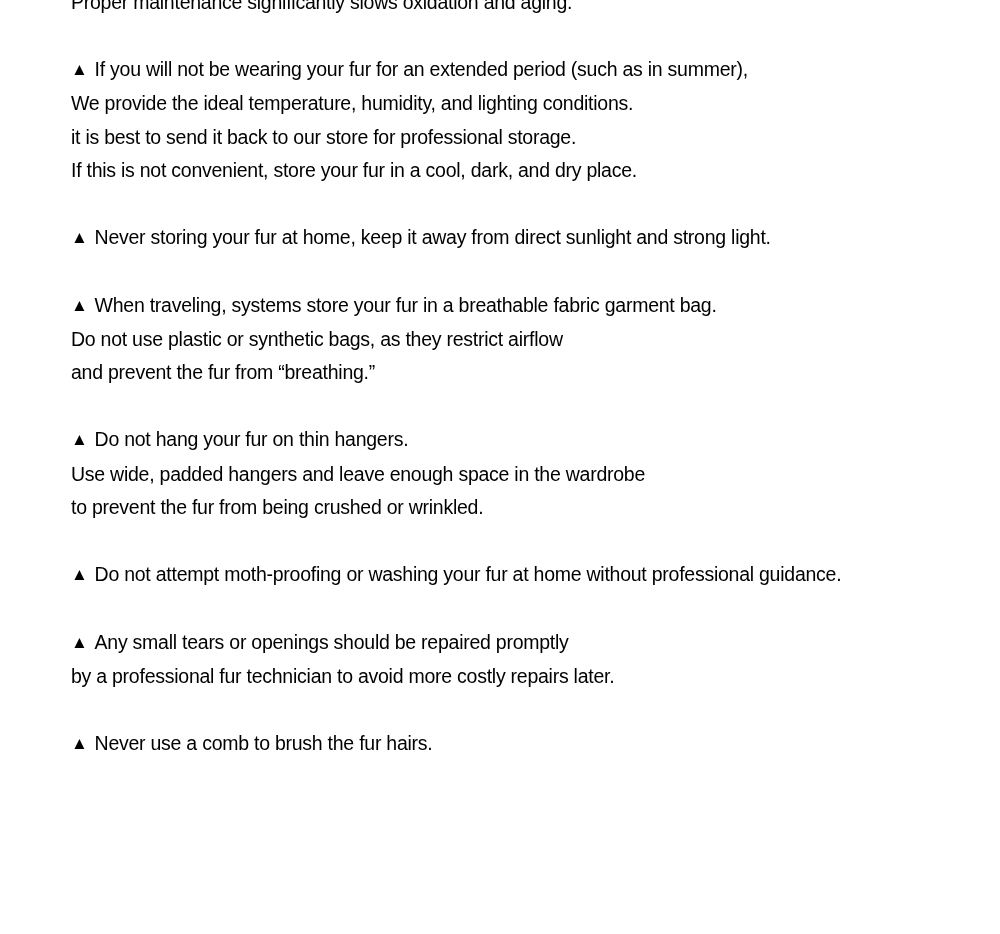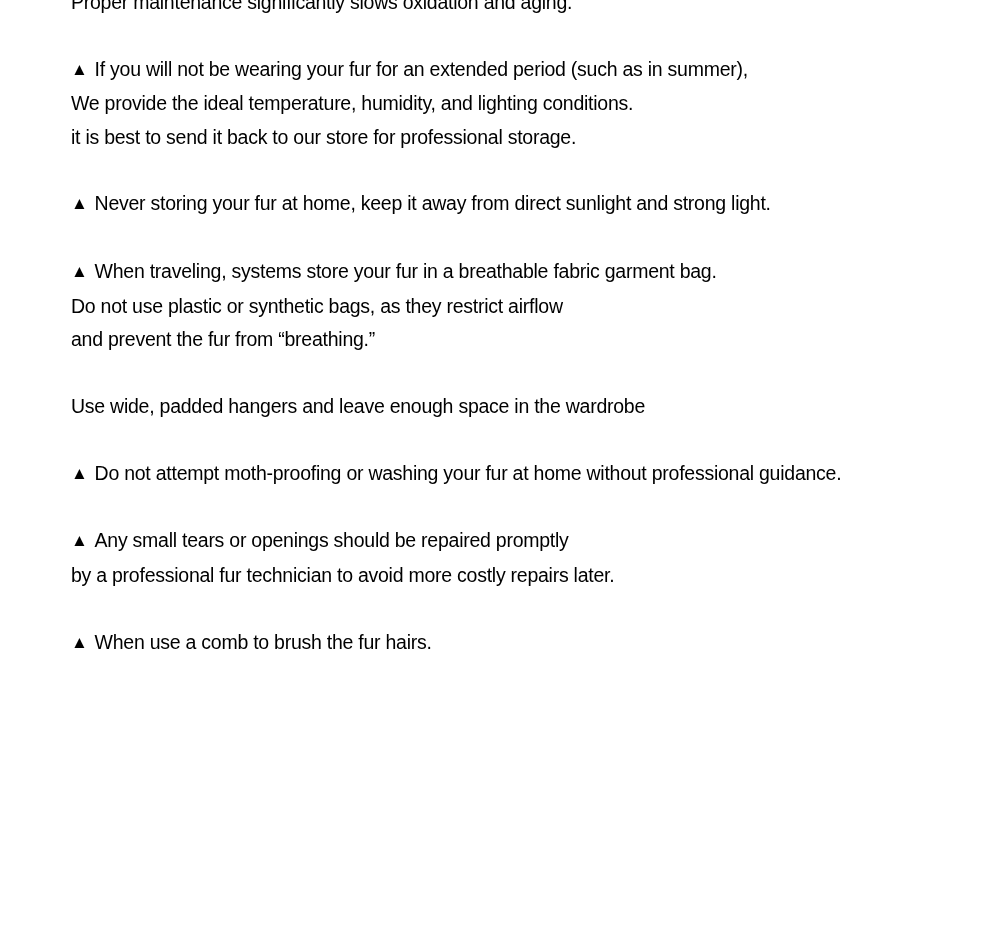--- a/index.html
+++ b/index.html
@@ -48,36 +48,39 @@
 
 <div class="page">
   <div class="doc" style="color: rgb(0, 0, 0);">
       <div class="para">
         <div class="line">Proper maintenance significantly slows oxidation and aging.</div>
       </div>
       <div class="para">
         <div class="line"><span class="bullet">▲</span><span>If you will not be wearing your fur for an extended period (such as in summer),</span></div>
         <div class="line">We provide the ideal temperature, humidity, and lighting conditions.</div>
         <div class="line">it is best to send it back to our store for professional storage.</div>
+        <div class="line">If this is not convenient, store your fur in a cool, dark, and dry place.</div>
       </div>
       <div class="para">
         <div class="line"><span class="bullet">▲</span><span>Never storing your fur at home, keep it away from direct sunlight and strong light.</span></div>
       </div>
       <div class="para">
         <div class="line"><span class="bullet">▲</span><span>When traveling, systems store your fur in a breathable fabric garment bag.</span></div>
         <div class="line">Do not use plastic or synthetic bags, as they restrict airflow</div>
         <div class="line">and prevent the fur from “breathing.”</div>
       </div>
       <div class="para">
+        <div class="line"><span class="bullet">▲</span><span>Do not hang your fur on thin hangers.</span></div>
         <div class="line">Use wide, padded hangers and leave enough space in the wardrobe</div>
+        <div class="line">to prevent the fur from being crushed or wrinkled.</div>
       </div>
       <div class="para">
         <div class="line"><span class="bullet">▲</span><span>Do not attempt moth-proofing or washing your fur at home without professional guidance.</span></div>
       </div>
       <div class="para">
         <div class="line"><span class="bullet">▲</span><span>Any small tears or openings should be repaired promptly</span></div>
         <div class="line">by a professional fur technician to avoid more costly repairs later.</div>
       </div>
       <div class="para">
-        <div class="line"><span class="bullet">▲</span><span>When use a comb to brush the fur hairs.</span></div>
+        <div class="line"><span class="bullet">▲</span><span>Never use a comb to brush the fur hairs.</span></div>
       </div>
     </div>
 </div>
 
 </body></html>

